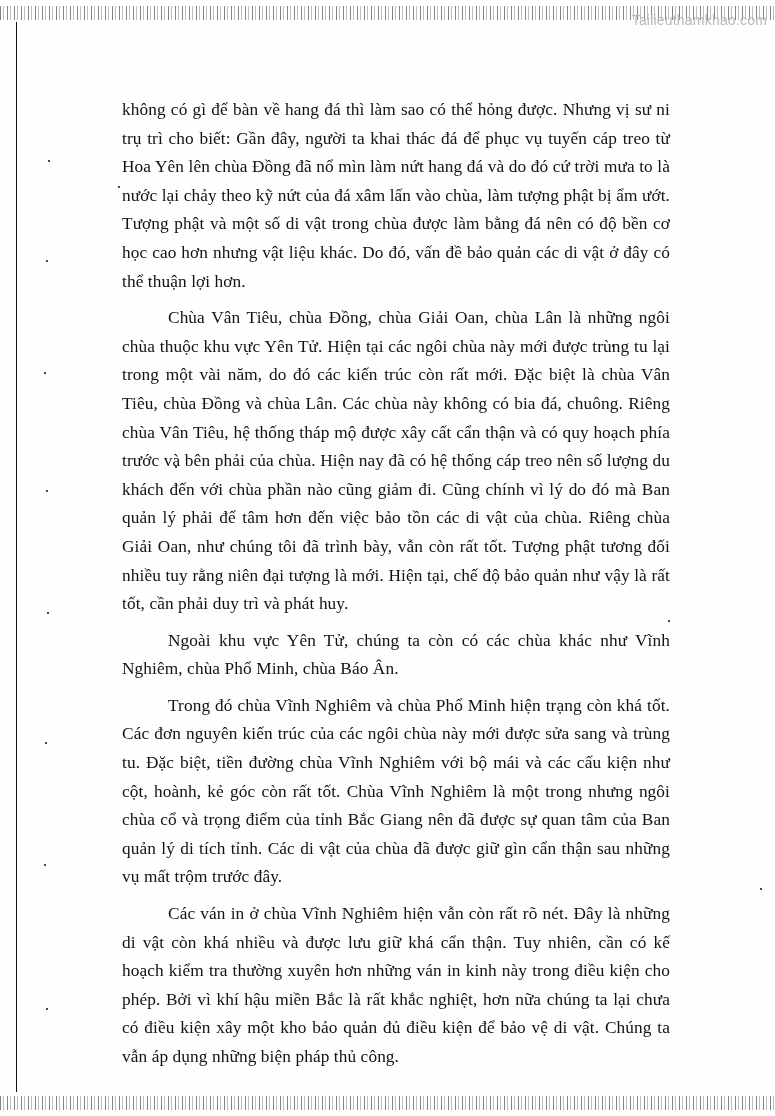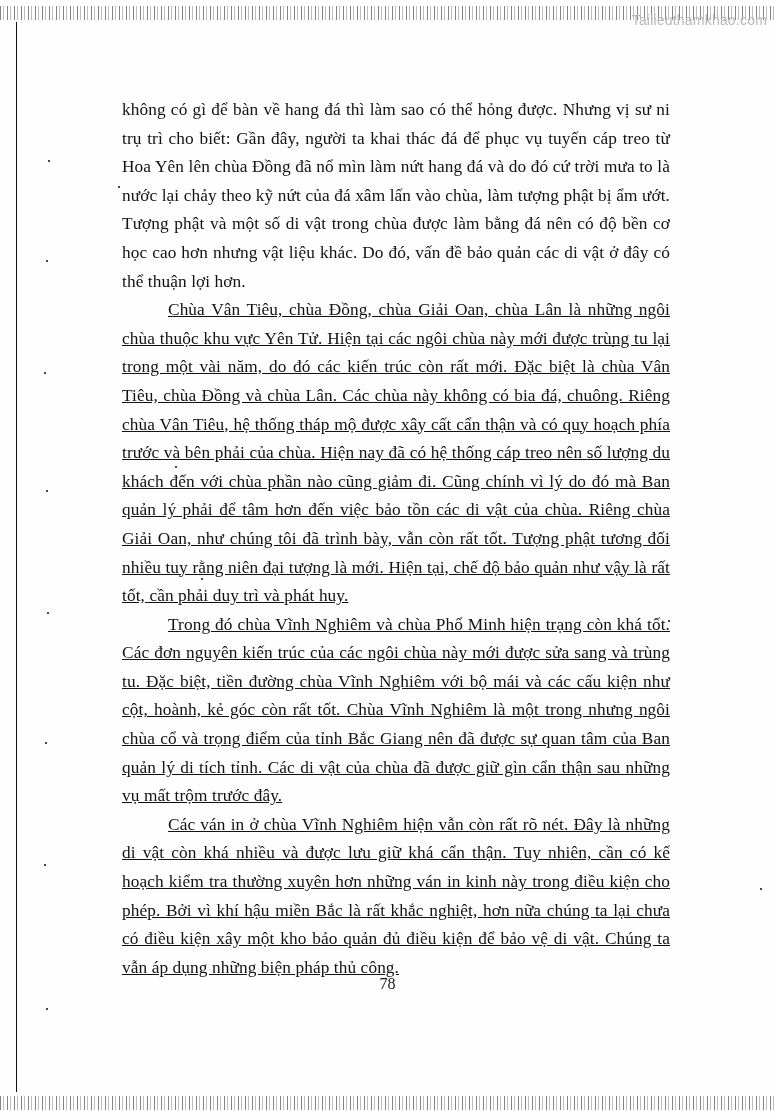--- a/index.html
+++ b/index.html
@@ -72,21 +72,21 @@
   .para {
     margin: 0 0 0px 0;
     font-size: 17.3px;
     line-height: 28.6px;
     text-align: justify;
     text-justify: inter-word;
     color: #121212;
     letter-spacing: 0.1px;
   }
   .para.indent { text-indent: 46px; }
-  .para + .para { margin-top: 0px; text-decoration: underline; }
+  .para + .para { margin-top: 8px; }
 
   .page-number {
     position: absolute;
     left: 0;
     right: 0;
     top: 975px;
     text-align: center;
     font-size: 16px;
     color: #151515;
   }
@@ -114,19 +114,19 @@
   <div class="scan-speck" style="left:201px; top:578px;"></div>
   <div class="scan-speck" style="left:612px; top:345px;"></div>
   <div class="scan-speck" style="left:760px; top:888px;"></div>
   <div class="scan-speck" style="left:668px; top:620px;"></div>
 
   <div class="watermark">Tailieuthamkhao.com</div>
 
   <div class="text-body">
     <p class="para">không có gì để bàn về hang đá thì làm sao có thể hỏng được. Nhưng vị sư ni trụ trì cho biết: Gần đây, người ta khai thác đá để phục vụ tuyến cáp treo từ Hoa Yên lên chùa Đồng đã nổ mìn làm nứt hang đá và do đó cứ trời mưa to là nước lại chảy theo kỹ nứt của đá xâm lấn vào chùa, làm tượng phật bị ẩm ướt. Tượng phật và một số di vật trong chùa được làm bằng đá nên có độ bền cơ học cao hơn nhưng vật liệu khác. Do đó, vấn đề bảo quản các di vật ở đây có thể thuận lợi hơn.</p>
     <p class="para indent">Chùa Vân Tiêu, chùa Đồng, chùa Giải Oan, chùa Lân là những ngôi chùa thuộc khu vực Yên Tử. Hiện tại các ngôi chùa này mới được trùng tu lại trong một vài năm, do đó các kiến trúc còn rất mới. Đặc biệt là chùa Vân Tiêu, chùa Đồng và chùa Lân. Các chùa này không có bia đá, chuông. Riêng chùa Vân Tiêu, hệ thống tháp mộ được xây cất cẩn thận và có quy hoạch phía trước và bên phải của chùa. Hiện nay đã có hệ thống cáp treo nên số lượng du khách đến với chùa phần nào cũng giảm đi. Cũng chính vì lý do đó mà Ban quản lý phải để tâm hơn đến việc bảo tồn các di vật của chùa. Riêng chùa Giải Oan, như chúng tôi đã trình bày, vẫn còn rất tốt. Tượng phật tương đối nhiều tuy rằng niên đại tượng là mới. Hiện tại, chế độ bảo quản như vậy là rất tốt, cần phải duy trì và phát huy.</p>
+    <p class="para indent">Ngoài khu vực Yên Tử, chúng ta còn có các chùa khác như Vĩnh Nghiêm, chùa Phổ Minh, chùa Báo Ân.</p>
     <p class="para indent">Trong đó chùa Vĩnh Nghiêm và chùa Phổ Minh hiện trạng còn khá tốt. Các đơn nguyên kiến trúc của các ngôi chùa này mới được sửa sang và trùng tu. Đặc biệt, tiền đường chùa Vĩnh Nghiêm với bộ mái và các cấu kiện như cột, hoành, kẻ góc còn rất tốt. Chùa Vĩnh Nghiêm là một trong nhưng ngôi chùa cổ và trọng điểm của tỉnh Bắc Giang nên đã được sự quan tâm của Ban quản lý di tích tỉnh. Các di vật của chùa đã được giữ gìn cẩn thận sau những vụ mất trộm trước đây.</p>
     <p class="para indent">Các ván in ở chùa Vĩnh Nghiêm hiện vẫn còn rất rõ nét. Đây là những di vật còn khá nhiều và được lưu giữ khá cẩn thận. Tuy nhiên, cần có kế hoạch kiểm tra thường xuyên hơn những ván in kinh này trong điều kiện cho phép. Bởi vì khí hậu miền Bắc là rất khắc nghiệt, hơn nữa chúng ta lại chưa có điều kiện xây một kho bảo quản đủ điều kiện để bảo vệ di vật. Chúng ta vẫn áp dụng những biện pháp thủ công.</p>
   </div>
 
-  <div class="page-number">78</div>
 
 </div>
 
 </body></html>

